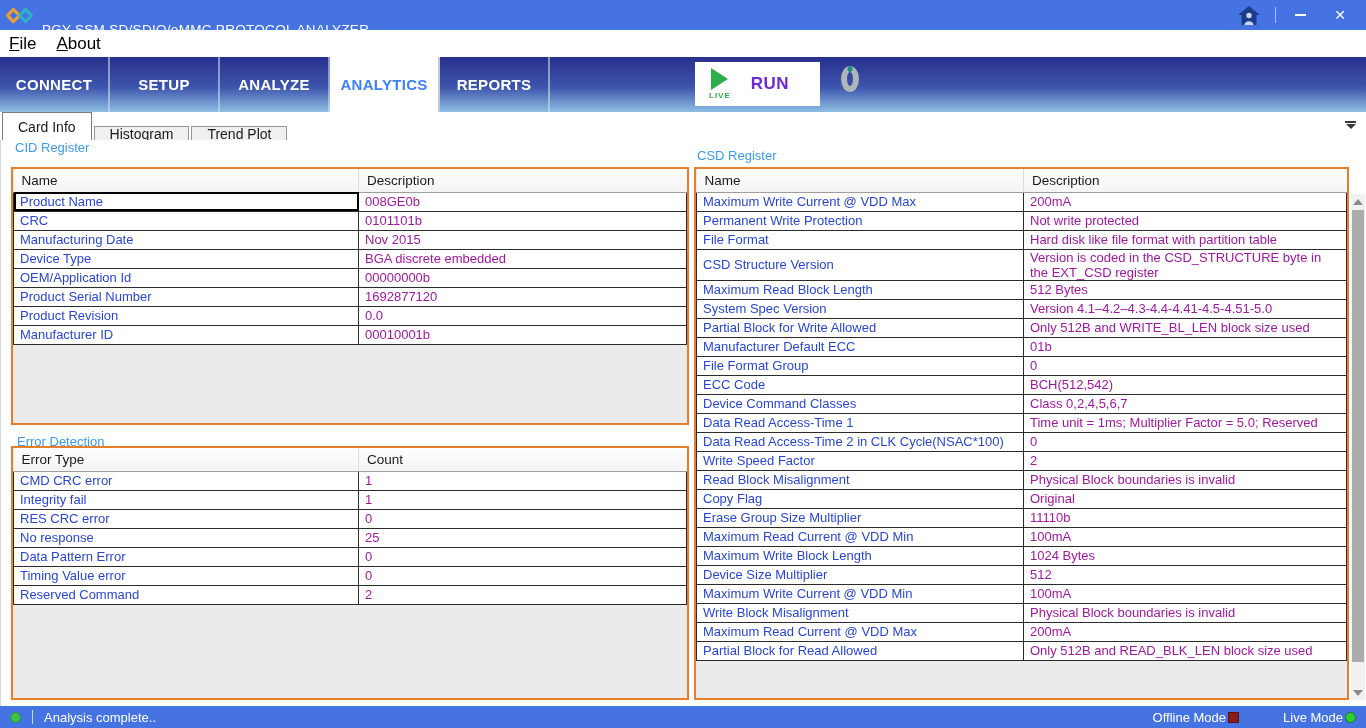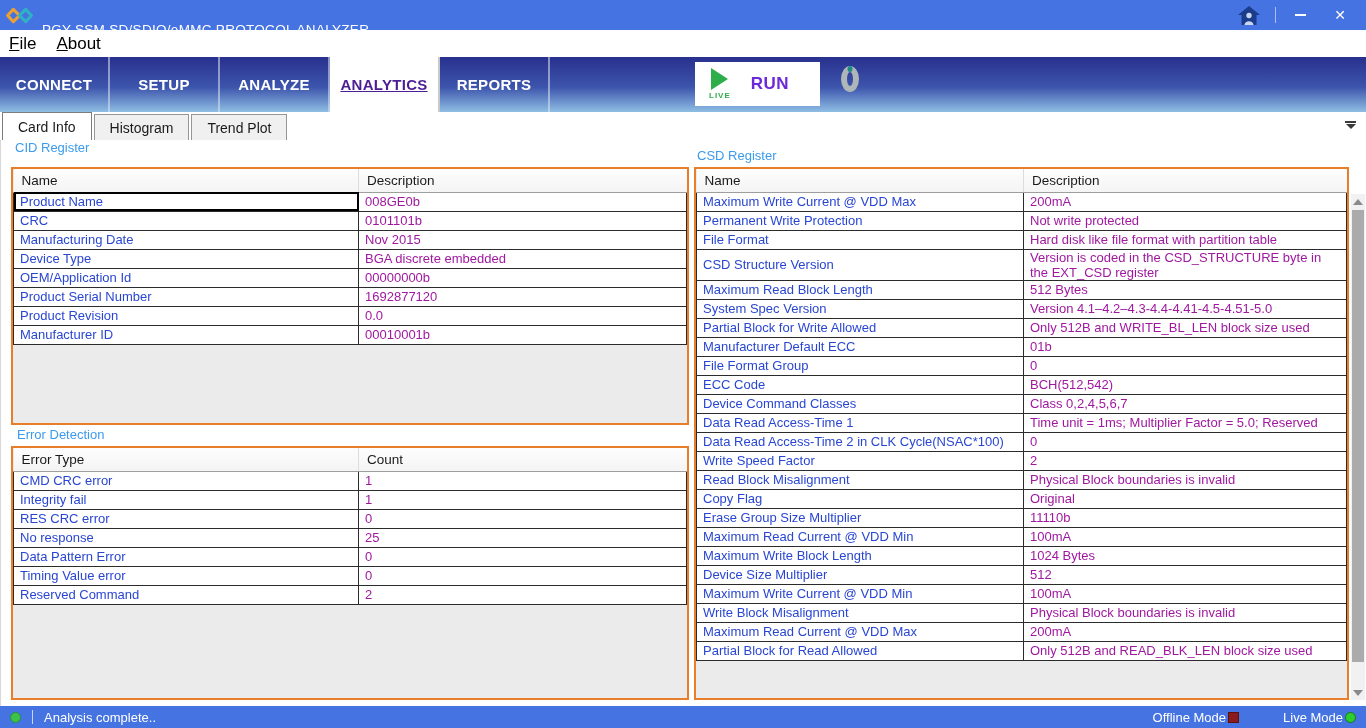--- a/index.html
+++ b/index.html
@@ -17,43 +17,43 @@
   .close-btn { font-size:14px; margin-right:6px; }
 
   
   .menubar { height:27px; background:#fff; display:flex; align-items:center; font-size:17px; color:#000; padding-left:9px; gap:20px; }
   .menu-item u { text-decoration:underline; }
 
   
   .ribbon { height:55px; background:linear-gradient(180deg,#28308E 0%,#3D55AC 55%,#8FBEE4 100%); display:flex; position:relative; }
   .rtab { width:110px; display:flex; align-items:center; justify-content:center; color:#fff; font-weight:bold; font-size:15px; letter-spacing:.3px;
           border-right:2px solid rgba(220,228,240,.55); background:linear-gradient(180deg,#28308E 0%,#3D55AC 55%,#8FBEE4 100%); }
-  .rtab.active { background:#fff; color:#4c1d95; border-right-color:#c8c8c8;text-decoration:underline; }
+  .rtab.active { background:#fff; color:#3b82f6; border-right-color:#c8c8c8; }
   .run-btn { position:absolute; left:695px; top:5px; width:125px; height:44px; background:#fff; display:flex; align-items:center; padding-left:14px; }
   .play-wrap { display:flex; flex-direction:column; align-items:center; }
   .play-tri { width:0; height:0; border-left:17px solid #2EAD4B; border-top:11px solid transparent; border-bottom:11px solid transparent; }
   .live-lbl { font-size:8px; font-weight:bold; color:#2EAD4B; letter-spacing:1px; margin-top:1px; }
   .run-lbl { color:#6d28d9; font-weight:bold; font-size:17px; margin-left:20px; letter-spacing:.5px; }
   .ring-icon { position:absolute; left:841px; top:9px; width:18px; height:26px; border:6px solid #AEB6B8; border-radius:50%; }
   .ring-icon::before { content:''; position:absolute; top:-6px; left:50%; transform:translateX(-50%); width:5px; height:6px; background:#1D8C86; border-radius:50%; }
 
   
   .subtabs { height:28px; background:#fff; display:flex; align-items:flex-end; padding-left:2px; position:relative; }
-  .stab { height:26px; padding:0 15px; display:flex; align-items:center; font-size:14px; color:#1a1a1a;
+  .stab { height:14px; padding:0 15px; display:flex; align-items:center; font-size:14px; color:#1a1a1a;
           background:#f0f0f0; border:1px solid #969696; border-bottom:none; margin-right:2px; }
   .stab.active { height:28px; background:#fff; border-color:#7c7c7c; position:relative; z-index:2; }
   .collapse-icon { position:absolute; right:10px; top:9px; width:11px; }
   .collapse-icon .bar { width:11px; height:2px; background:#3a3a3a; margin-bottom:1px; }
   .collapse-icon .tri { width:0; height:0; border-top:5px solid #3a3a3a; border-left:5.5px solid transparent; border-right:5.5px solid transparent; margin:0 auto; }
 
   
   .content { position:relative; height:566px; background:#fff; border-left:1px solid #d8d8d8; }
   .panel-label { position:absolute; color:#3B9BEE; font-size:13px; }
   .lbl-cid { left:14px; top:0; }
-  .lbl-err { left:16px; top:287px; }
+  .lbl-err { left:16px; top:294px; }
   .lbl-csd { left:696px; top:8px; }
 
   .panel { position:absolute; border:2px solid #E87E2A; background:#EBEBEB; overflow:hidden; }
   .panel-cid { left:10px; top:27px; width:678px; height:258px; }
   .panel-err { left:10px; top:306px; width:678px; height:254px; }
   .panel-csd { left:693px; top:27px; width:655px; height:533px; }
 
   table { border-collapse:collapse; width:100%; table-layout:fixed; background:#EBEBEB; }
   thead th { height:23px; background:linear-gradient(#fdfdfd,#f4f4f4); font-weight:normal; text-align:left;
              padding:0 8px; font-size:13.5px; color:#1a1a1a; border-bottom:1px solid #9E9E9E; border-right:1px solid #DCDCDC; }

